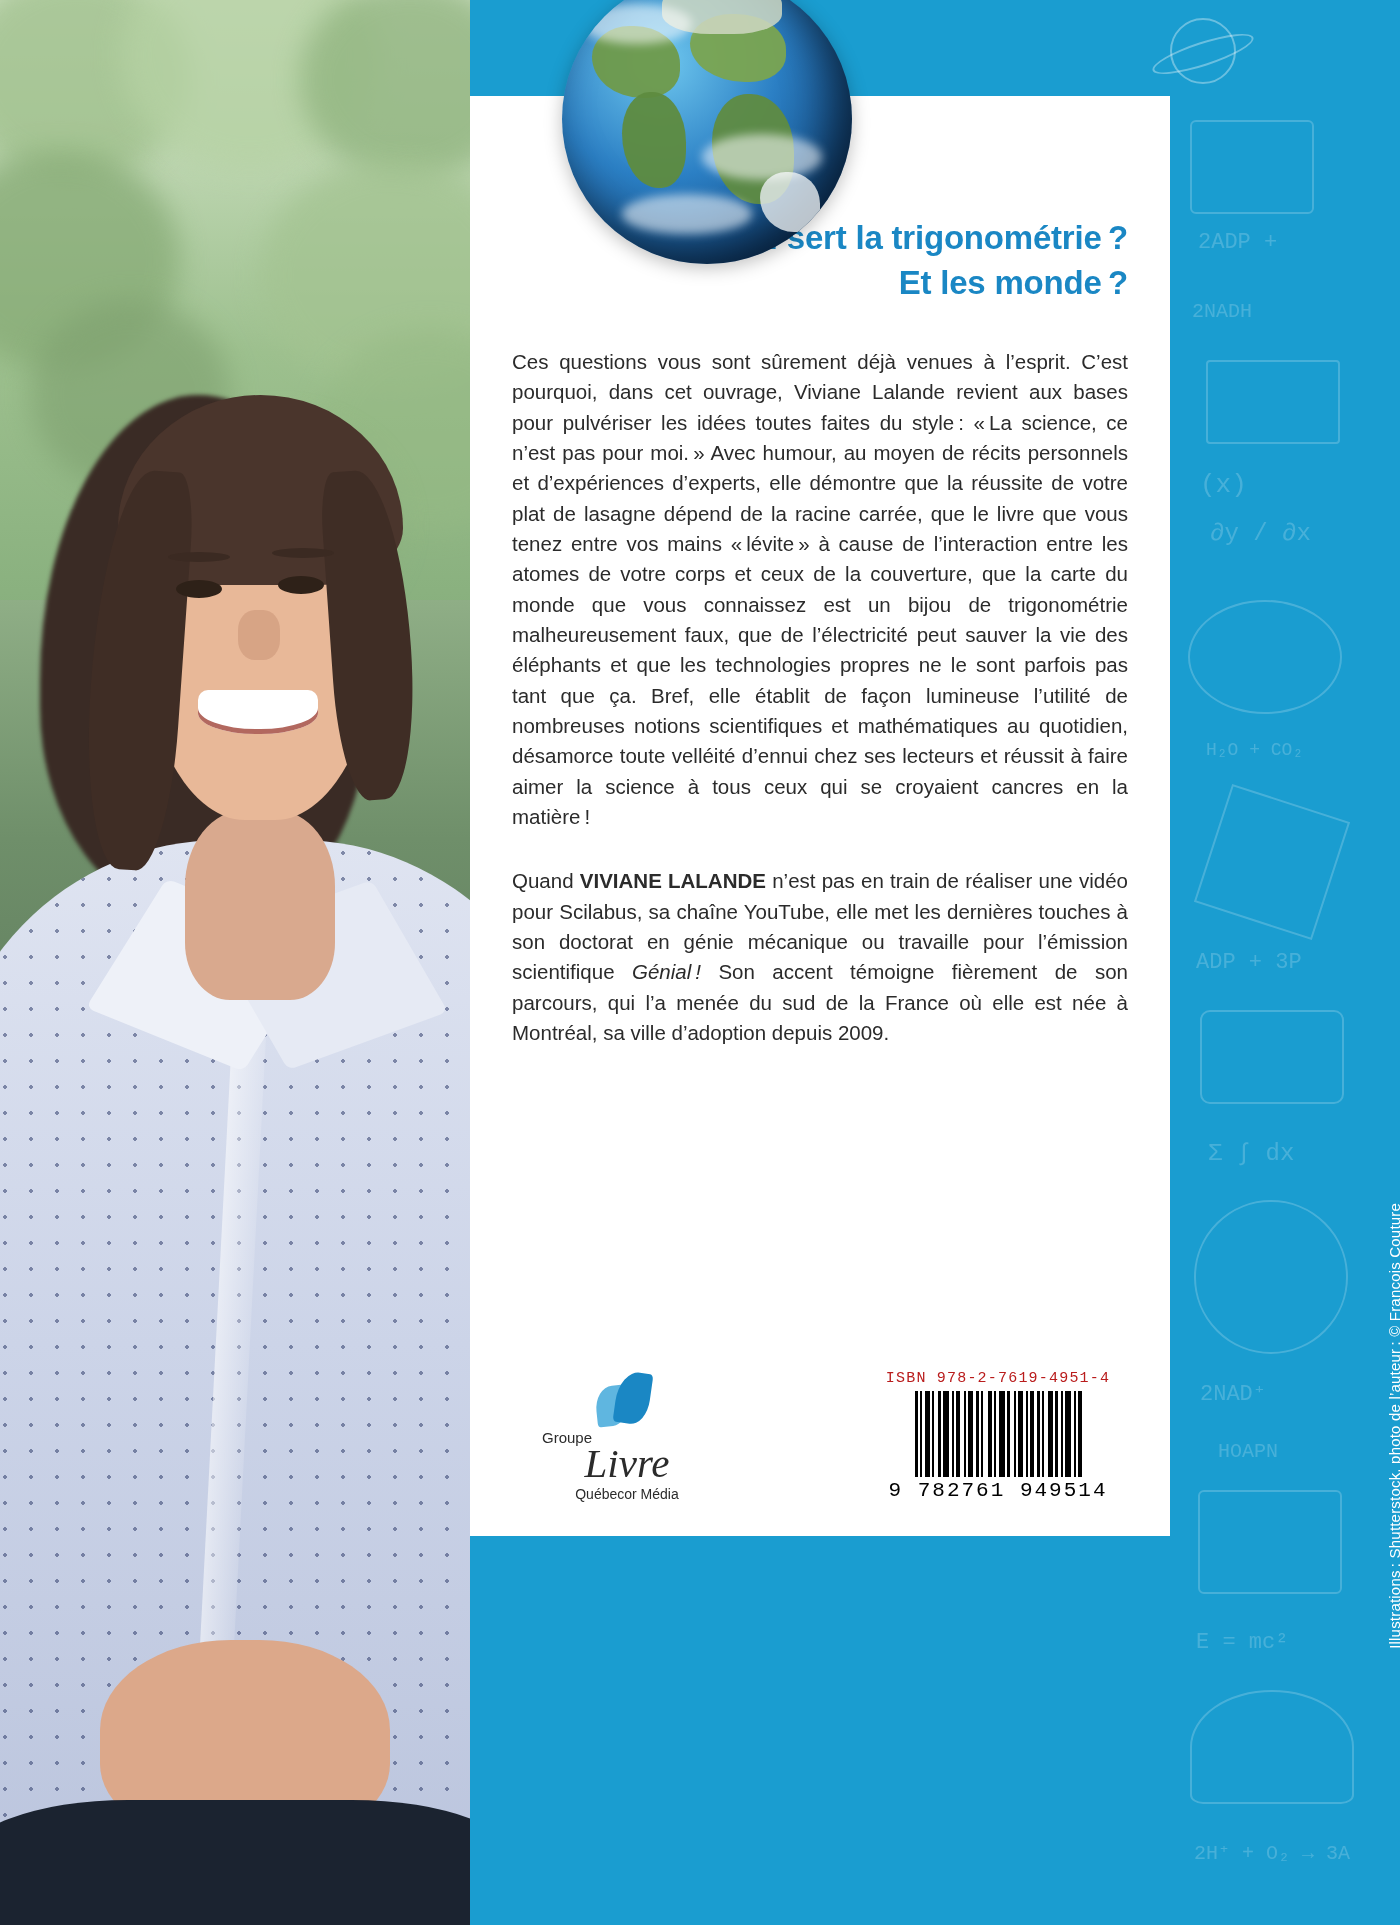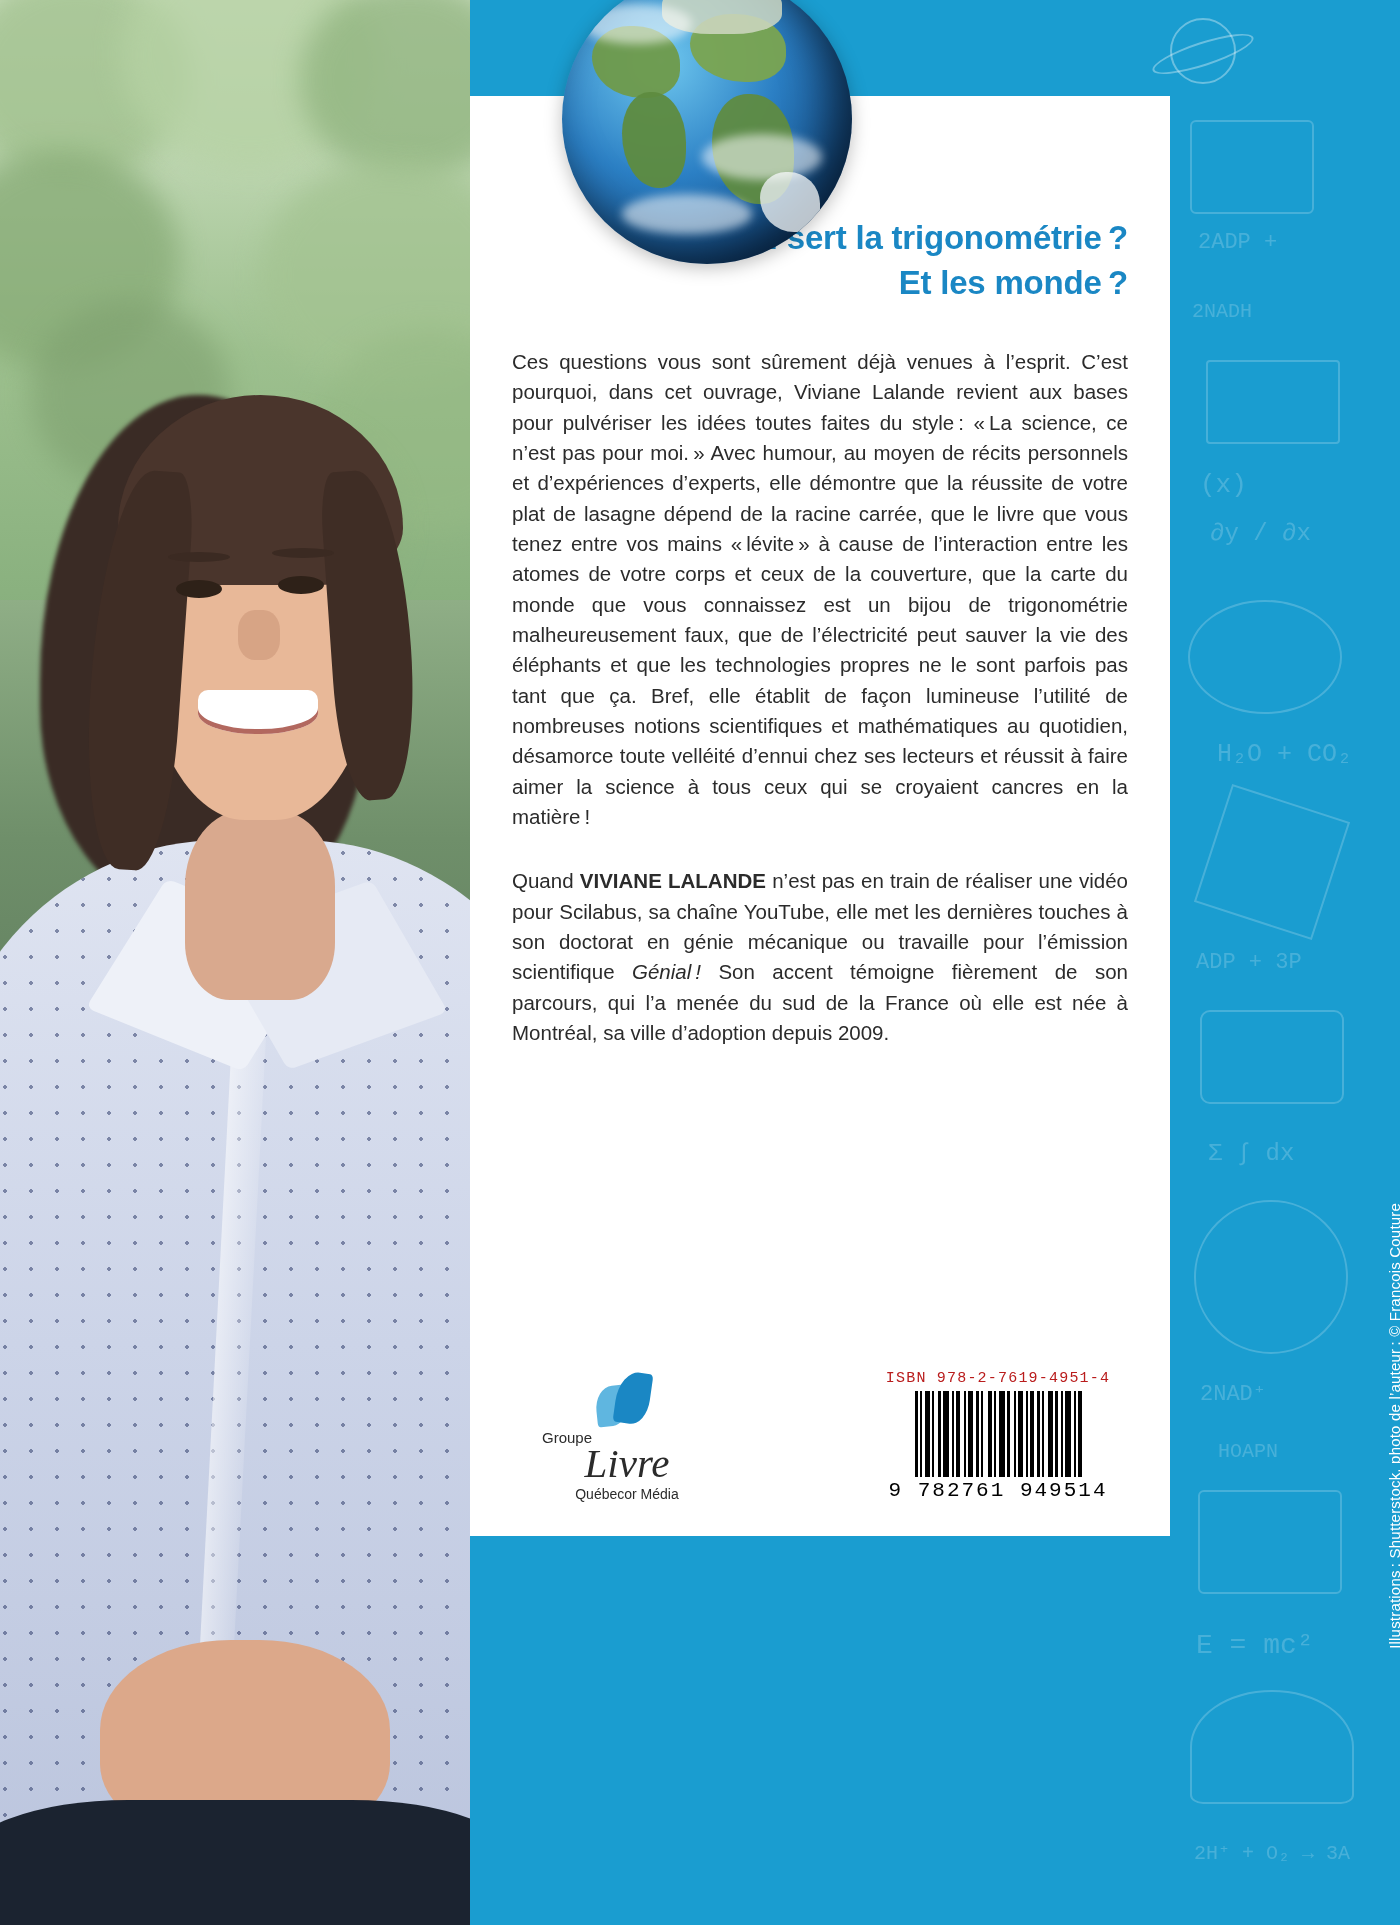--- a/index.html
+++ b/index.html
@@ -439,30 +439,30 @@
   </div>
 
   <div class="science-strip">
     <div class="sci-shape" style="left:20px;top:120px;width:120px;height:90px;border-radius:6px;"></div>
     <div class="sci-doodle" style="left:28px;top:230px;font-size:22px;">2ADP +</div>
     <div class="sci-doodle" style="left:22px;top:300px;font-size:20px;">2NADH</div>
     <div class="sci-shape" style="left:36px;top:360px;width:130px;height:80px;border-radius:4px;"></div>
     <div class="sci-doodle" style="left:30px;top:470px;font-size:26px;">(x)</div>
     <div class="sci-doodle" style="left:40px;top:520px;font-size:24px;">∂y / ∂x</div>
     <div class="sci-shape" style="left:18px;top:600px;width:150px;height:110px;border-radius:50%;"></div>
-    <div class="sci-doodle" style="left:47px;top:740px;font-size:25px;">H₂O + CO₂</div>
+    <div class="sci-doodle" style="left:36px;top:740px;font-size:18px;">H₂O + CO₂</div>
     <div class="sci-shape" style="left:40px;top:800px;width:120px;height:120px;transform:rotate(18deg);"></div>
     <div class="sci-doodle" style="left:26px;top:950px;font-size:22px;">ADP + 3P</div>
     <div class="sci-shape" style="left:30px;top:1010px;width:140px;height:90px;border-radius:10px;"></div>
     <div class="sci-doodle" style="left:38px;top:1140px;font-size:24px;">Σ ∫ dx</div>
     <div class="sci-shape" style="left:24px;top:1200px;width:150px;height:150px;border-radius:50%;"></div>
     <div class="sci-doodle" style="left:30px;top:1380px;font-size:22px;">2NAD⁺</div>
     <div class="sci-doodle" style="left:48px;top:1440px;font-size:20px;">HOAPN</div>
     <div class="sci-shape" style="left:28px;top:1490px;width:140px;height:100px;border-radius:6px;"></div>
-    <div class="sci-doodle" style="left:26px;top:1630px;font-size:28px;">E = mc²</div>
+    <div class="sci-doodle" style="left:26px;top:1630px;font-size:22px;">E = mc²</div>
     <div class="sci-shape" style="left:20px;top:1690px;width:160px;height:110px;border-radius:50% 50% 8% 8%;"></div>
     <div class="sci-doodle" style="left:24px;top:1840px;font-size:20px;">2H⁺ + O₂ → 3A</div>
 
     <div class="credits">Illustrations : Shutterstock, photo de l’auteur : © François Couture</div>
   </div>
 
   <div class="saturn"></div>
 
   <div class="globe">
     <div class="land" style="left:30px;top:52px;width:88px;height:72px;"></div>

